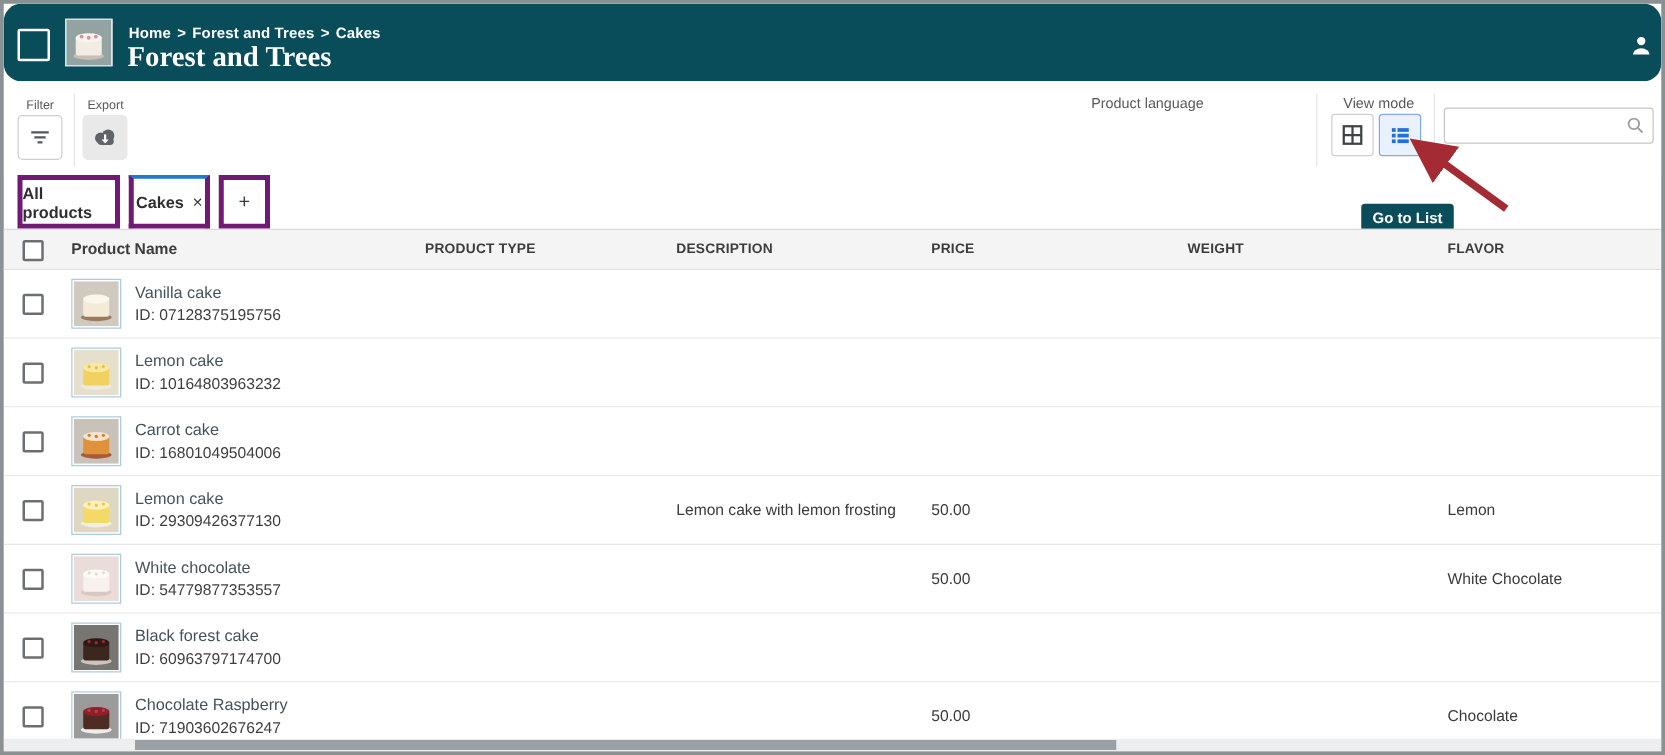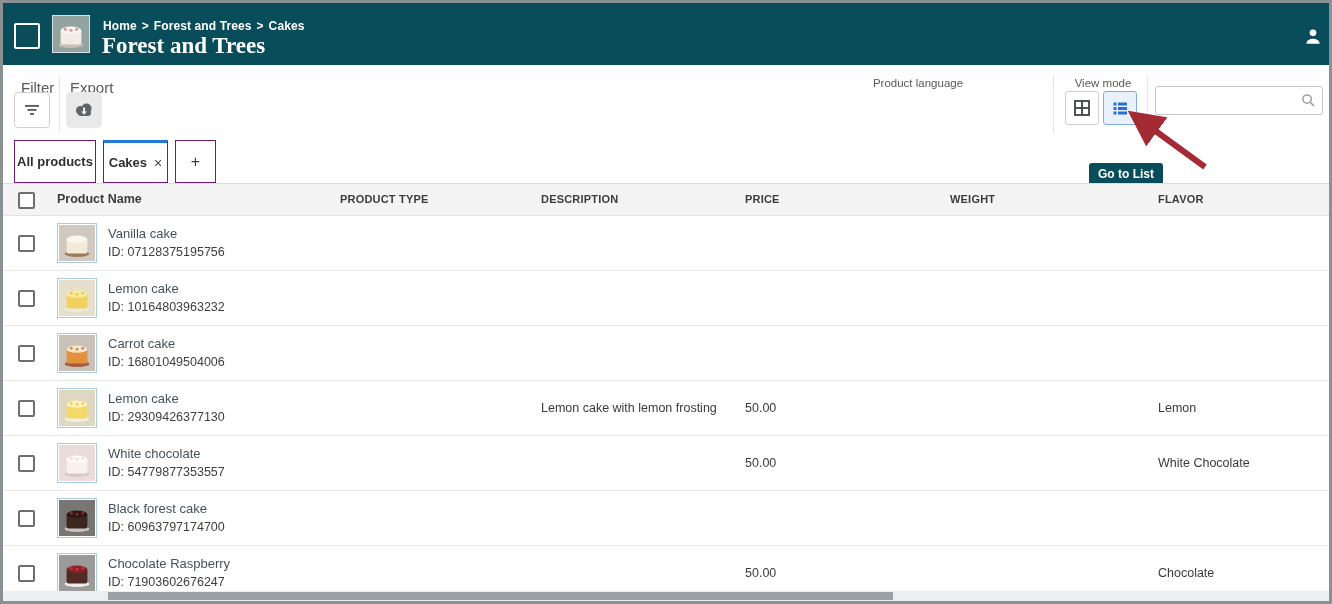--- a/index.html
+++ b/index.html
@@ -3,36 +3,36 @@
 <meta charset="utf-8">
 <style>
   * { box-sizing: border-box; margin: 0; padding: 0; }
   html,body { width:1332px; height:604px; }
   body { font-family: "Liberation Sans", sans-serif; background:#fff; }
 
   .frame { width:1332px; height:604px; background:#8b9093; padding:3px; }
   .page  { position:relative; width:1326px; height:598px; background:#fff; overflow:hidden; }
 
   
-  .appbar { position:absolute; left:0; top:0; width:1326px; height:62px; background:#0a4d5a; }
+  .appbar { position:absolute; left:0; top:0; width:1326px; height:62px; background:#0a4d5a;border-radius:14px; }
   .menu-square { position:absolute; left:11px; top:20px; width:26px; height:26px;
                  border:2px solid #fff; border-radius:2px; background:transparent; cursor:pointer; }
   .logo-thumb { position:absolute; left:49px; top:12px; width:38px; height:38px;
                 border:1px solid #d8e2e4; background:#fff; }
   .logo-thumb svg { display:block; width:100%; height:100%; }
   .breadcrumb { position:absolute; left:100px; top:16px; font-size:12px; font-weight:700;
                 color:#ffffff; letter-spacing:.1px; }
   .breadcrumb .sep { margin:0 5px; font-weight:700; }
   .page-title { position:absolute; left:99px; top:30px; font-family:"Liberation Serif","DejaVu Serif",serif;
                 font-size:23px; font-weight:600; color:#ffffff; }
   .user-ic { position:absolute; right:6px; top:24px; width:20px; height:20px; cursor:pointer; }
 
   
   .toolbar { position:absolute; left:0; top:62px; width:1326px; height:76px; background:#fff; }
-  .tool-label { position:absolute; font-size:15px; color:#595959; }
+  .tool-label { position:absolute; font-size:10px; color:#595959; }
   .sq-btn { position:absolute; width:36px; height:36px; border:1px solid #cfcfcf; border-radius:4px;
             background:#fff; display:flex; align-items:center; justify-content:center; cursor:pointer; }
   .sq-btn.gray { background:#e9e9e9; border-color:#e9e9e9; }
   .vdiv { position:absolute; top:10px; width:1px; height:58px; background:#e3e5e7; }
 
   .lang-label { position:absolute; left:790px; top:12px; width:250px; text-align:center;
                 font-size:11.5px; color:#595959; }
   .lang-select { position:absolute; left:790px; top:28px; width:250px; height:32px;
                  border:1px solid #cbcbcb; border-radius:3px; background:#fff;
                  display:flex; align-items:center; padding:0 9px; cursor:pointer; }
@@ -53,21 +53,21 @@
                       padding:0 26px 0 8px; font-size:13px; color:#333; outline:none;
                       font-family:"Liberation Sans",sans-serif; }
   .search-box svg { position:absolute; right:7px; top:7px; }
 
   
   .tooltip { position:absolute; left:1086px; top:128px; background:#0a4d5a; color:#fff;
              font-size:12px; font-weight:700; padding:4px 9px; border-radius:3px;margin-top:32px; }
   .annot-arrow { position:absolute; left:1112px; top:100px; pointer-events:none; }
 
   
-  .tab { position:absolute; top:137px; height:43px; background:#fff; border:1px solid #701a75;
+  .tab { position:absolute; top:137px; height:43px; background:#fff; border:4px solid #701a75;
          display:flex; align-items:center; justify-content:center; font-size:13px; font-weight:600;
          color:#2f2f2f; cursor:pointer; }
   .tab-all   { left:11px;  width:82px; }
   .tab-cakes { left:100px; width:65px; border-top:3px solid #1f7ad4; }
   .tab-cakes .close-x { margin-left:7px; font-size:14px; color:#3c3c3c; font-weight:400; }
   .tab-add   { left:172px; width:41px; font-size:16px; font-weight:400; color:#3c3c3c; }
 
   
   .thead { position:absolute; left:0; top:180px; width:1326px; height:33px; background:#f4f4f4;
            border-top:1px solid #dcdcdc; border-bottom:1px solid #e3e3e3; }

